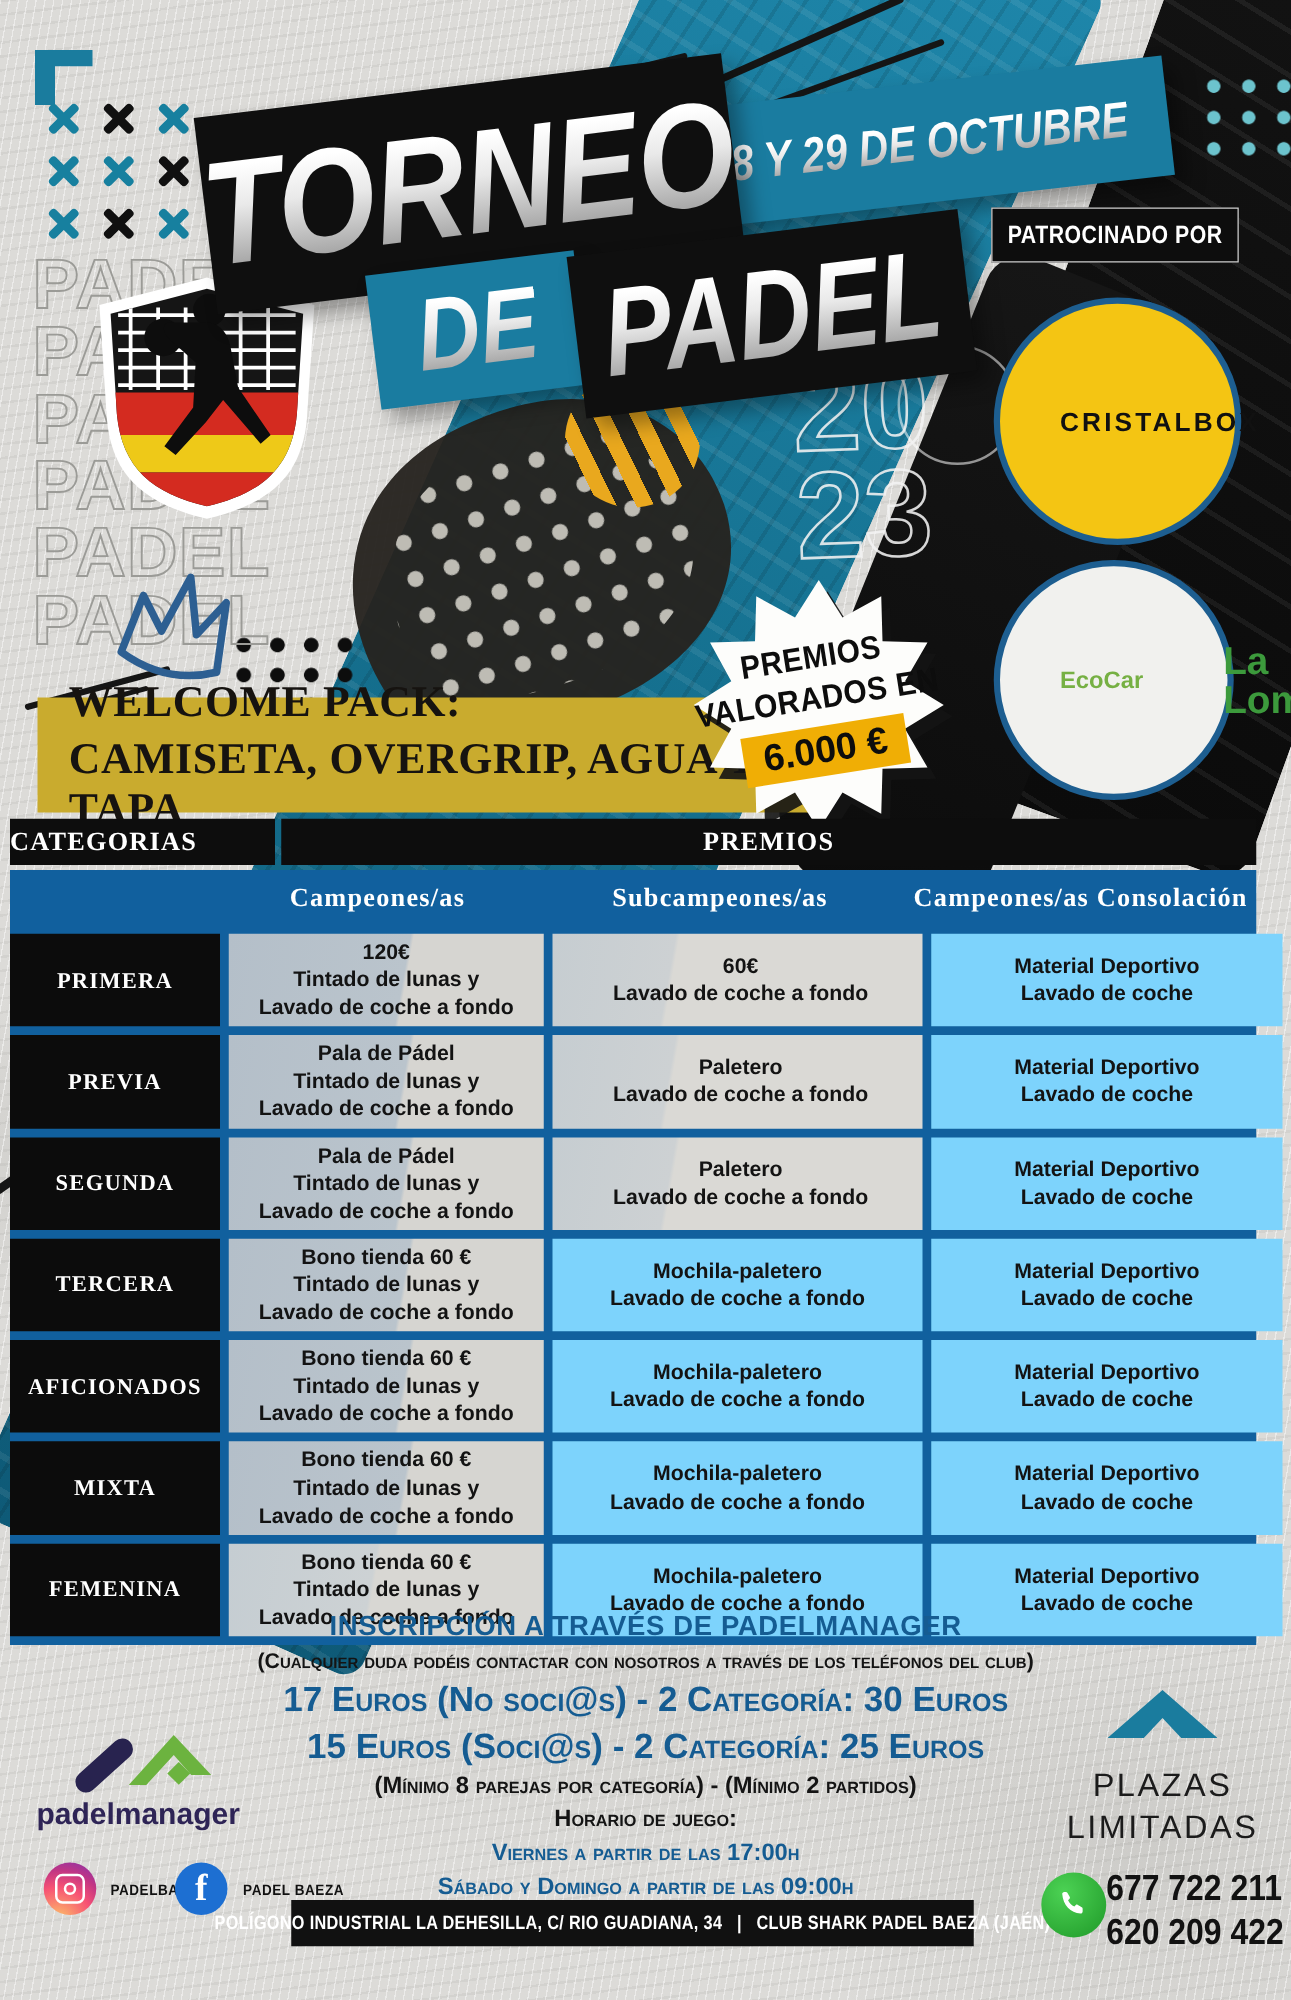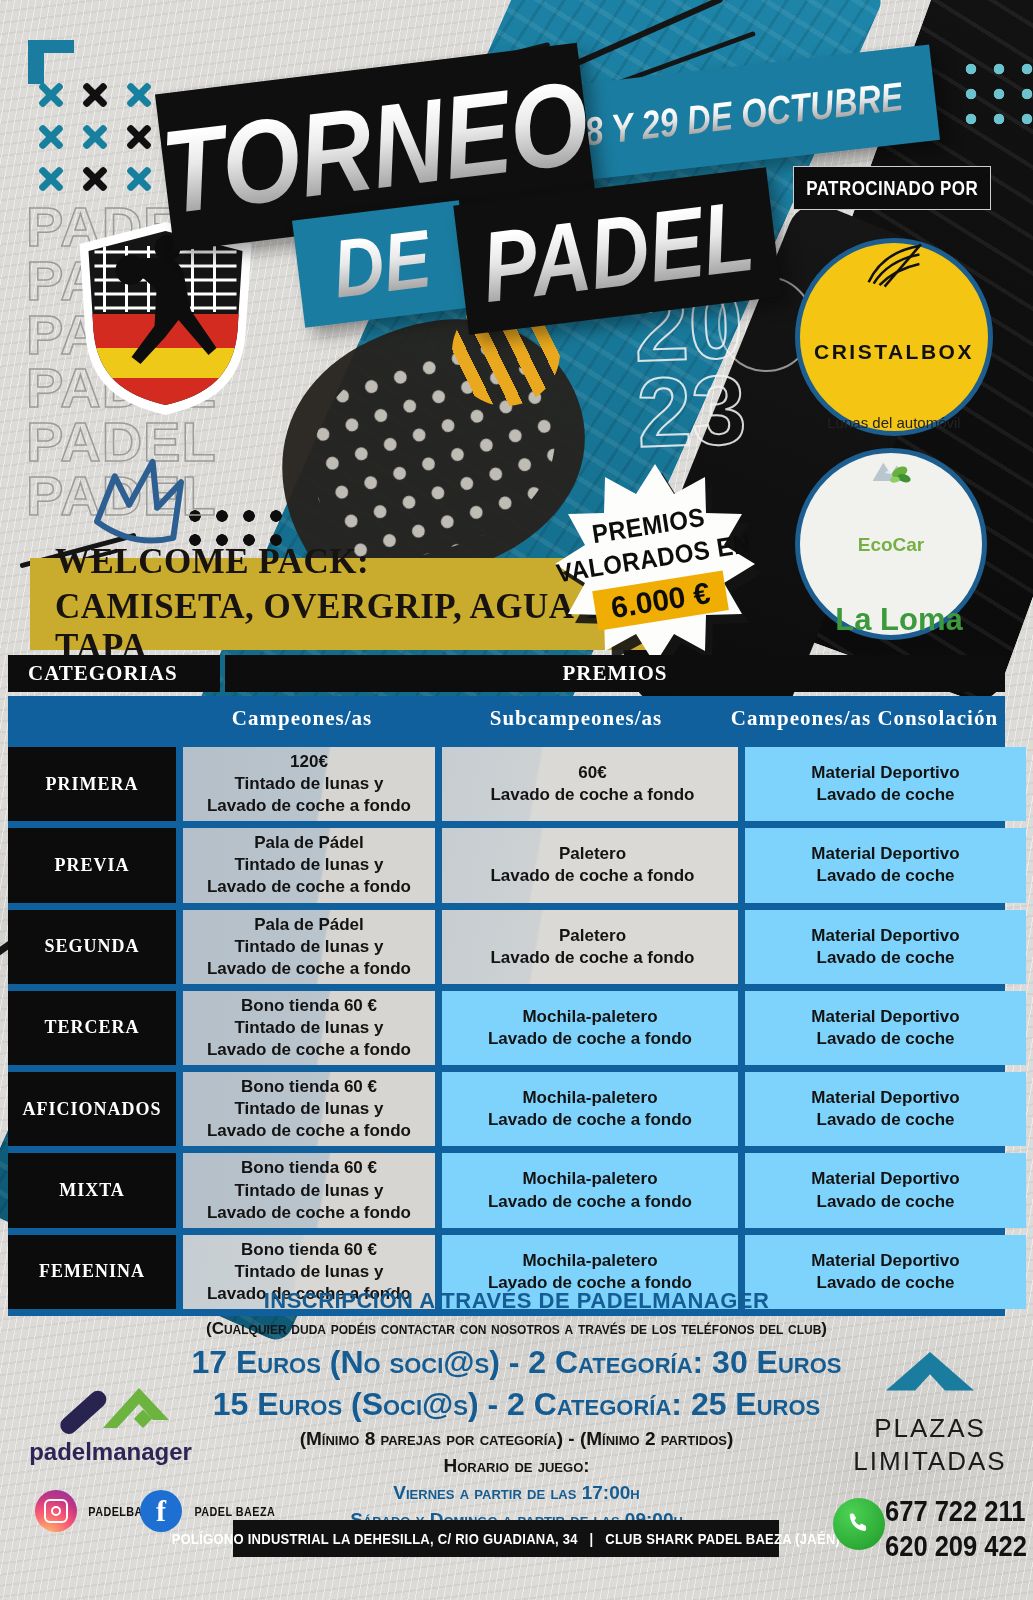--- a/index.html
+++ b/index.html
@@ -69,33 +69,33 @@
   .star-text{position:absolute;inset:0;display:flex;flex-direction:column;align-items:center;
     justify-content:center;transform:rotate(-9deg);gap:2px;}
   .star-text .l1,.star-text .l2{font-weight:900;font-size:26px;color:#0d0d0d;letter-spacing:.5px;white-space:nowrap;transform:scaleX(.92);}
   .amount{margin-top:5px;background:#f0ae05;color:#0d0d0d;font-weight:900;font-size:30px;
     padding:3px 16px;white-space:nowrap;}
   
   .welcome{left:30px;top:558px;width:622px;height:92px;background:#c9ab2e;z-index:6;
     display:flex;flex-direction:column;justify-content:center;padding-left:25px;box-sizing:border-box;gap:5px;}
   .welcome div{font-family:"Liberation Serif",serif;font-weight:700;font-size:35px;color:#161310;letter-spacing:.5px;}
   
-  .circle{border-radius:50%;border:5px solid #1d5e90;display:flex;flex-direction:column;
+  .circle{border-radius:50%;border:5px solid #1d5e90;display:flex;flex-direction:row;
     align-items:center;justify-content:flex-start;z-index:6;box-sizing:border-box;gap:48px;}
   .cristal{left:795px;top:238px;width:198px;height:198px;background:#f4c513;}
   .cristal .nm{font-weight:800;font-size:21px;letter-spacing:2.5px;color:#111;margin-top:4px;}
   .cristal .tg{font-size:15px;color:#222;margin-top:2px;}
   .eco{left:795px;top:448px;width:192px;height:192px;background:#f1f1ee;}
   .eco .l1{font-weight:700;font-size:19px;color:#76b043;margin-top:2px;}
   .eco .l2{font-weight:700;font-size:31px;color:#3c9a3c;line-height:1;margin-left:16px;}
   
   .ptable{left:8px;top:655px;width:997px;z-index:8;}
   .thead1{display:flex;gap:5px;height:37px;}
   .thead1 .hL{width:212px;background:#0d0d0d;color:#fff;display:flex;align-items:center;
-    padding-left:20px;box-sizing:border-box;}
+    box-sizing:border-box;}
   .thead1 .hR{flex:1;background:#0d0d0d;color:#fff;display:flex;align-items:center;justify-content:center;}
   .slab{font-family:"Liberation Serif",serif;font-weight:700;letter-spacing:1px;}
   .thead1 span{font-size:21px;}
   .thead2{display:grid;grid-template-columns:168px 252px 296px 281px;background:#11609e;
     height:44px;align-items:center;margin-top:4px;}
   .thead2 div{color:#fff;text-align:center;font-size:21px;}
   .tbody{display:grid;grid-template-columns:168px 252px 296px 281px;gap:7px;
     background:#11609e;padding:7px 0;}
   .trow{display:contents;}
   .cat{background:#0c0c0c;color:#fff;font-family:"Liberation Serif",serif;font-weight:700;
@@ -107,21 +107,21 @@
   .t1{background:linear-gradient(100deg,#b4bfc9 0%,#bac4cc 55%,#d6d5d1 56%);}
   .t2{background:linear-gradient(100deg,#c5cdd2 0%,#cdd2d4 45%,#d8d7d3 46%);}
   .t3{background:linear-gradient(100deg,#c6cdd1 0%,#cdd1d3 32%,#dad9d5 33%);padding-left:13px;}
   
   .reg{left:0;right:0;top:1288px;display:flex;flex-direction:column;align-items:center;gap:5px;
     z-index:8;font-variant:small-caps;}
   .reg .blue{color:#155c92;font-weight:700;}
   .reg .blk{color:#141414;font-weight:700;}
   .rt{font-size:22px;letter-spacing:.5px;}
   .rn{font-size:17px;}
-  .rp{font-size:32px;}
+  .rp{font-size:28px;}
   .rm{font-size:19px;}
   .rs{font-size:19px;}
   
   .pm-word{left:18px;top:1438px;width:185px;text-align:center;font-weight:700;font-size:24px;
     color:#2e2456;z-index:8;}
   .soc-label{font-size:12px;font-weight:700;color:#111;letter-spacing:.5px;z-index:8;transform:scaleX(.9);}
   .ig{left:35px;top:1490px;width:42px;height:42px;border-radius:50%;z-index:8;
     background:radial-gradient(circle at 28% 110%,#fdc468,#f75274 48%,#c13584 72%,#8134af);
     display:flex;align-items:center;justify-content:center;}
   .ig .cam{width:20px;height:20px;border:2px solid #fff;border-radius:6px;position:relative;}

